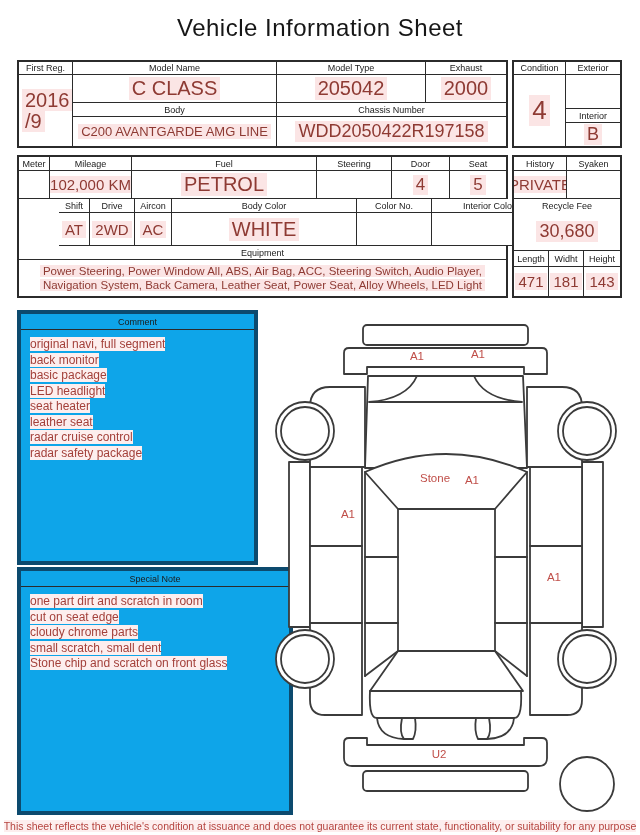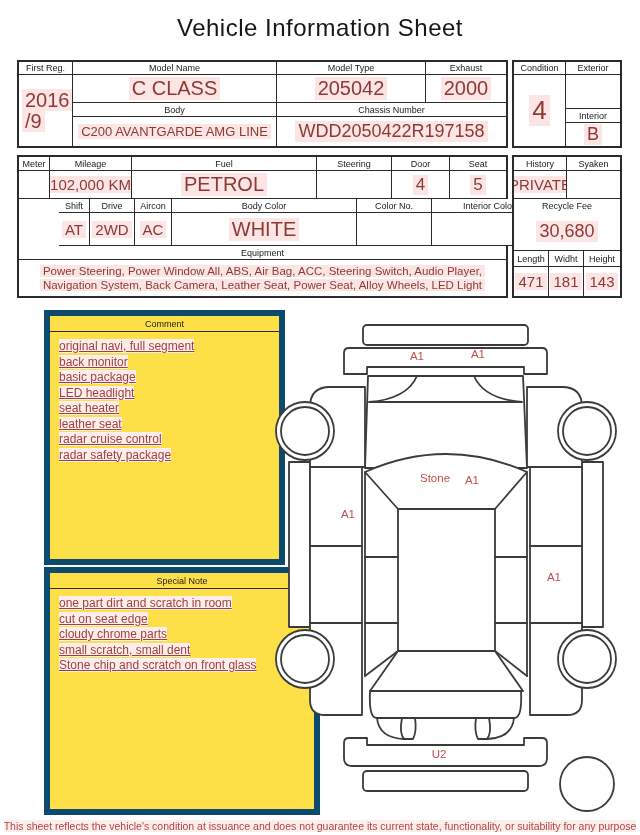--- a/index.html
+++ b/index.html
@@ -29,27 +29,27 @@
   .v15{font-size:15px;}
   .v13{font-size:13px;}
   .v11{font-size:15px;}
   .v26{font-size:26px;}
   .left-al{justify-content:flex-start;padding-left:3px;}
   .reg{line-height:21px;text-align:left;}
   .equip{
     flex-direction:column;line-height:14.5px;font-size:11.5px;color:#8e3a33;
     justify-content:center;
   }
-  .notebox{position:absolute;border:6px solid #0c4a6e;background:#fde047;box-sizing:border-box;margin-left:27px;}
+  .notebox{position:absolute;border:4px solid #0c4a6e;background:#0ea5e9;box-sizing:border-box;}
   .notebox .nb-hdr{
     height:15px;border-bottom:1.5px solid #2b2b2b;display:flex;align-items:center;
     justify-content:center;font-size:9px;color:#1a1a1a;
   }
   .nb-body{padding:7px 9px;font-size:12px;line-height:15.5px;color:#a3403a;}
-  .nb-body div{white-space:nowrap;text-decoration:underline;}
+  .nb-body div{white-space:nowrap;}
   .nb-soft{background:#fdeeee;}
   .disclaimer{
     top:820px;left:0;width:640px;text-align:center;font-size:10.5px;color:#b5443f;
   }
   svg text{font-family:"Liberation Sans","DejaVu Sans",sans-serif;font-size:11.5px;fill:#c04f49;}
 </style>
 </head>
 <body>
 
 <div class="abs title">Vehicle Information Sheet</div>

